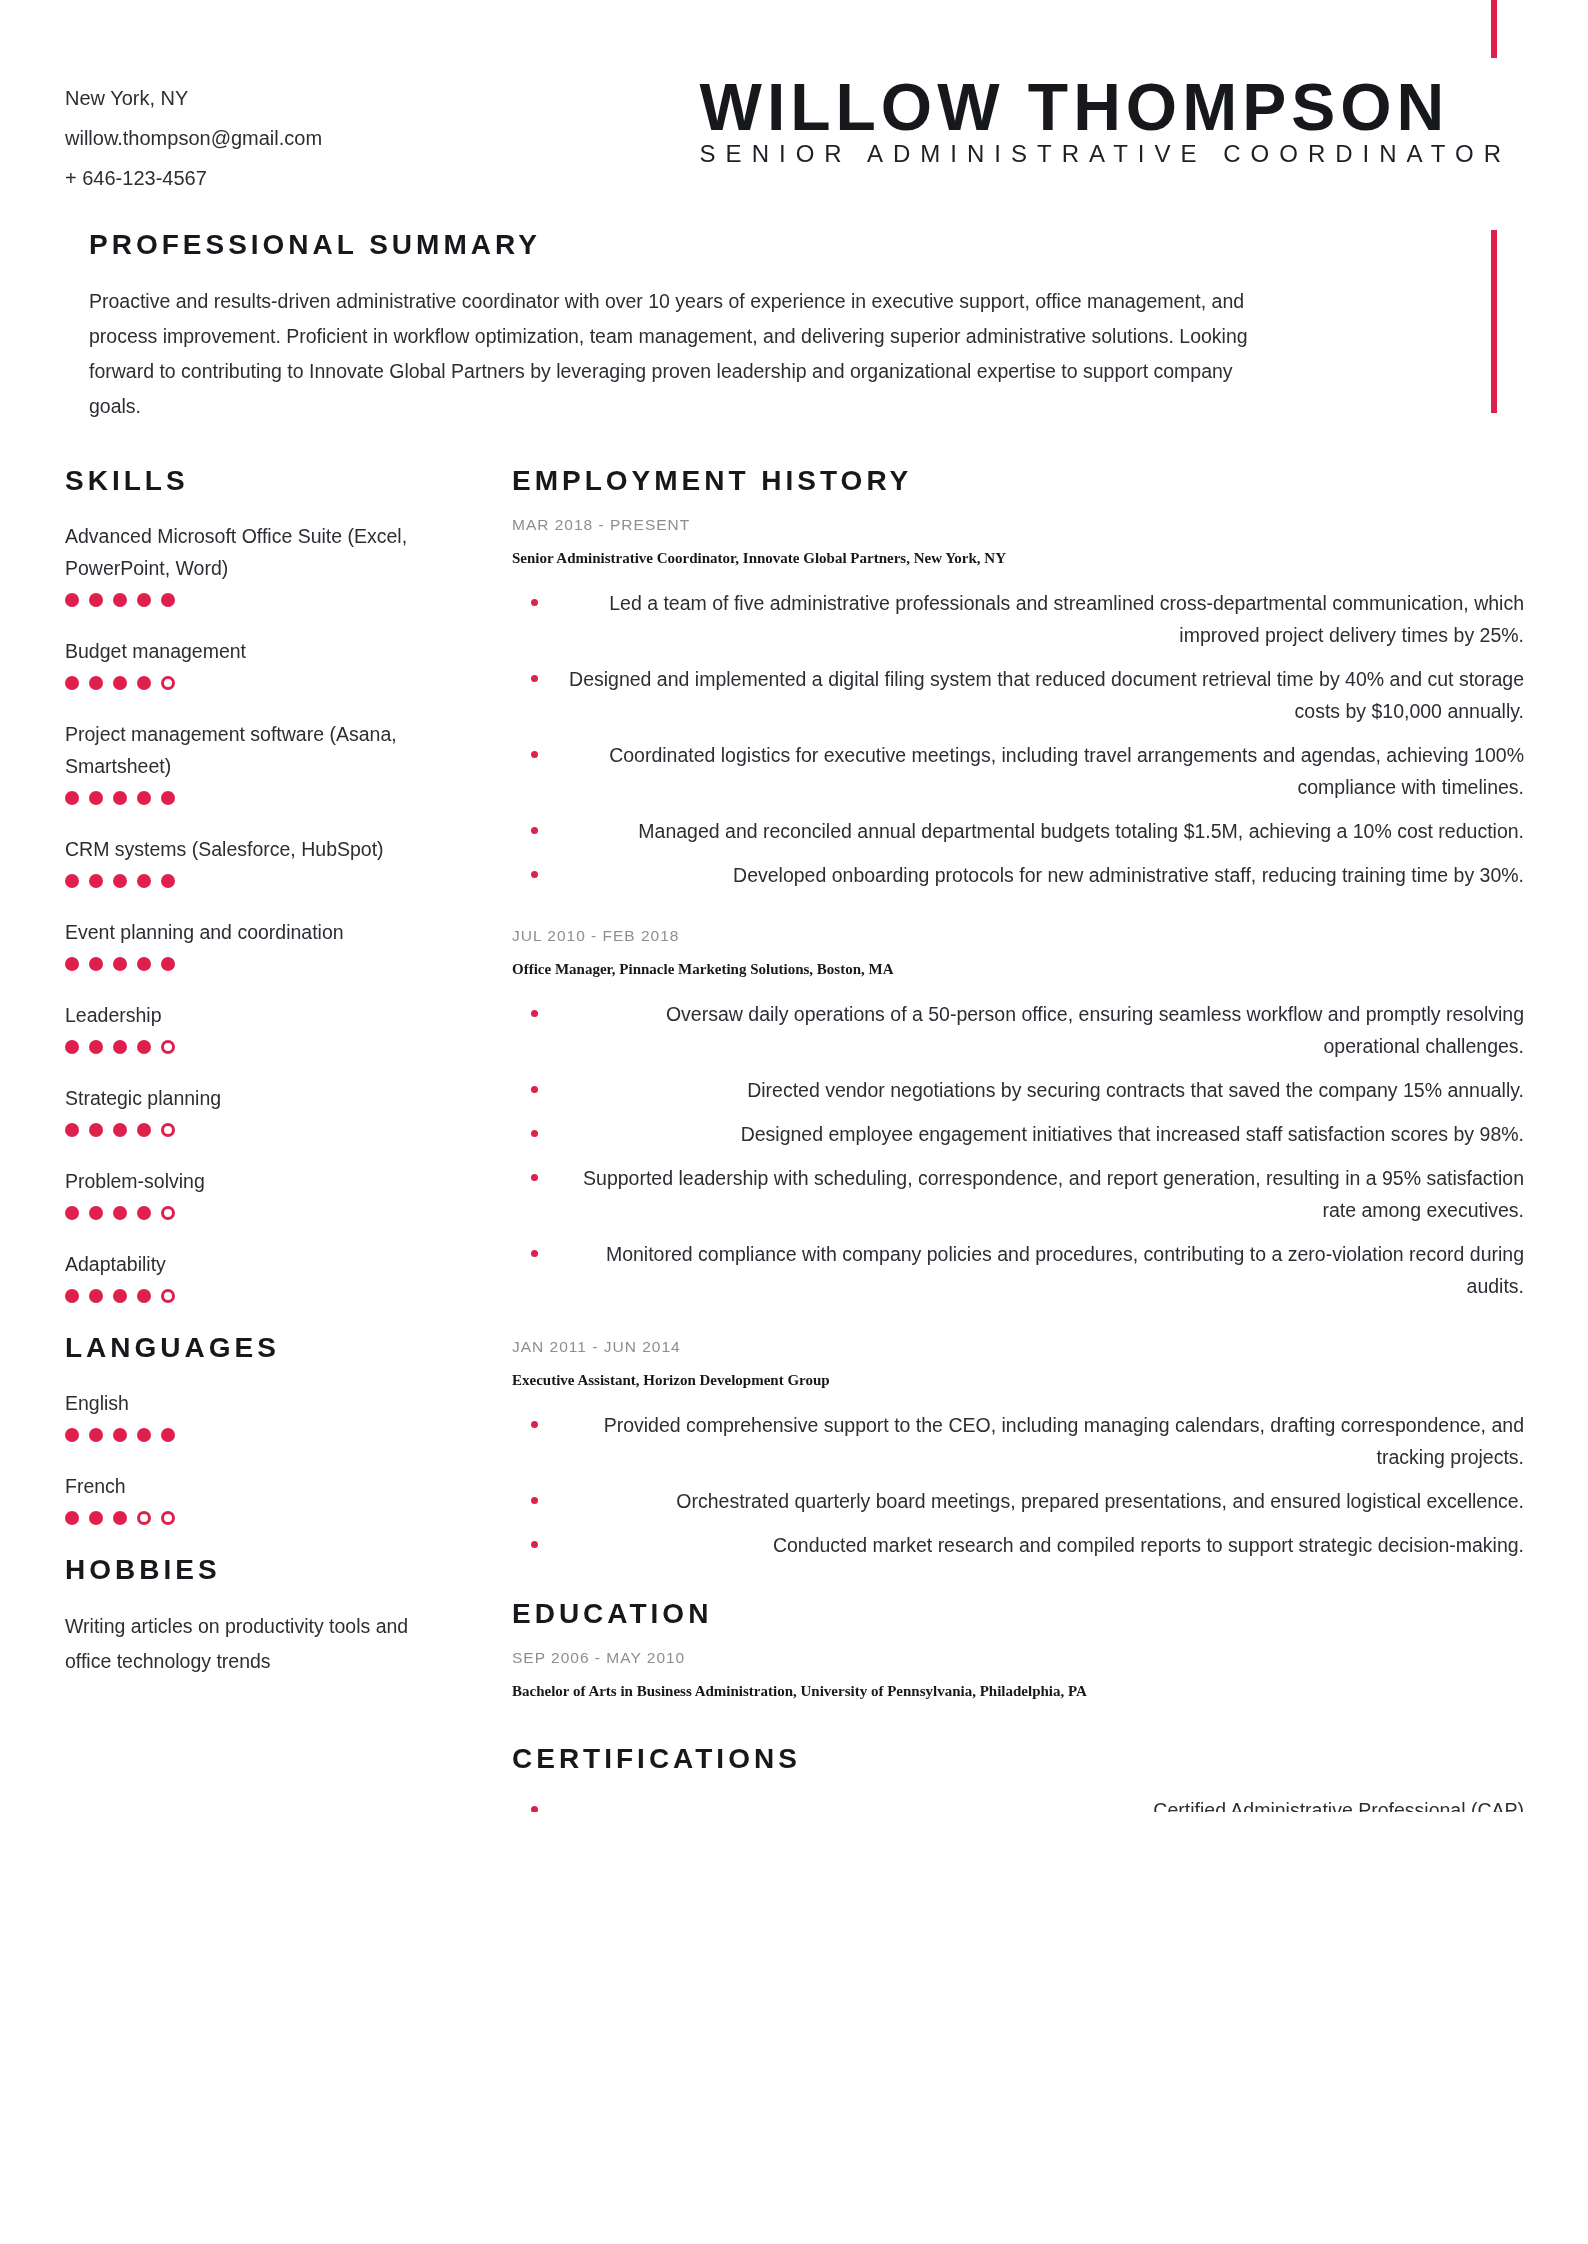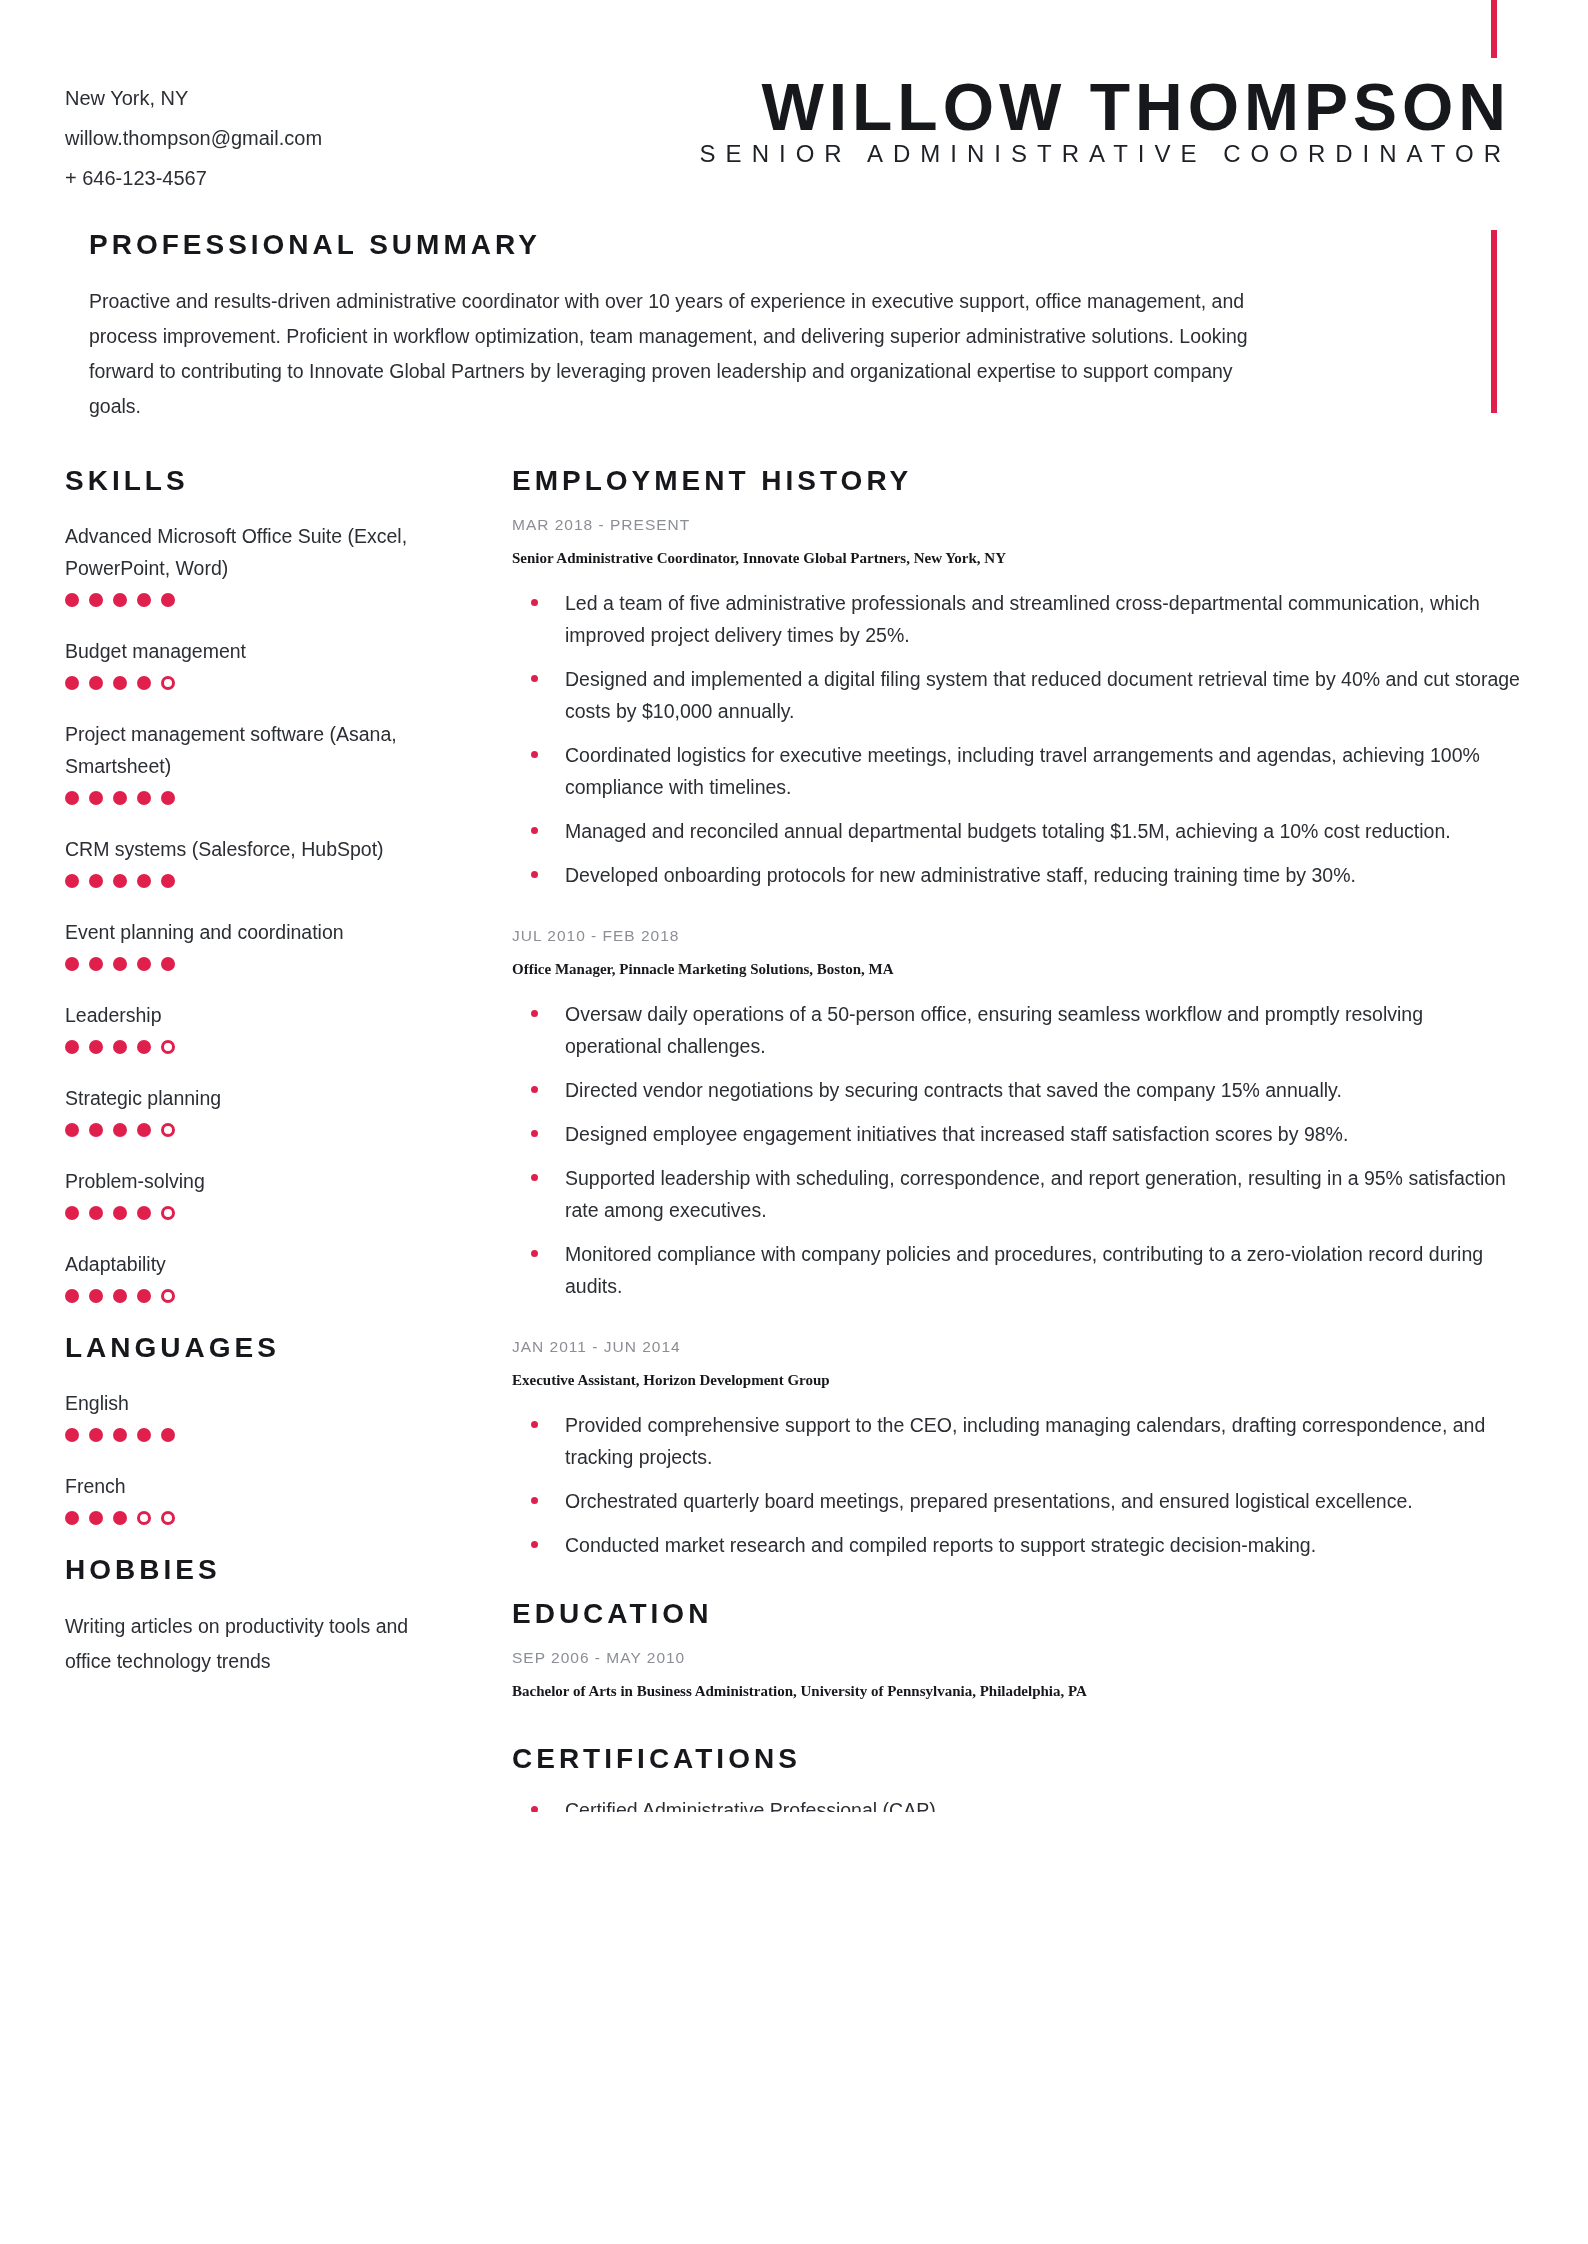--- a/index.html
+++ b/index.html
@@ -18,21 +18,21 @@
     background:#ffffff;
     overflow:hidden;
   }
   
   .accent-line{position:absolute;right:91px;width:6px;background:var(--accent);}
   .accent-line.top{top:0;height:58px;}
   .accent-line.mid{top:230px;height:183px;}
 
   
   .contact{position:absolute;left:65px;top:78px;font-size:20px;line-height:40px;color:#2b2e33;}
-  .name-block{position:absolute;right:77px;top:74px;text-align:right;}
+  .name-block{position:absolute;right:77px;top:74px;text-align:left;}
   .name-block h1{
     font-size:66px;line-height:66px;font-weight:700;color:var(--heading);
     letter-spacing:5px;white-space:nowrap;
   }
   .job-title{
     font-size:24px;letter-spacing:10px;color:#1d2025;white-space:nowrap;
   }
 
   
   .sec-h{
@@ -59,21 +59,21 @@
   .dot.empty{background:#fff;border:3px solid var(--accent);}
   .gap-h{margin-top:30px;}
 
   .hobbies-text{font-size:19.5px;line-height:35px;color:var(--body);margin-top:22px;}
 
   
   .right-col .sec-h{margin-bottom:20px;}
   .job{margin-bottom:36px;}
   .dates{font-size:15.5px;letter-spacing:1px;color:var(--muted);margin-bottom:9px;}
   .job h3,.edu h3{font-size:15px;line-height:30px;font-weight:700;color:var(--heading);margin-bottom:14px;font-family:Liberation Serif, serif;}
-  ul.bullets{list-style:none;}
+  ul.bullets{list-style:none;text-align:right;}
   ul.bullets li{
     position:relative;padding-left:53px;margin-bottom:12px;
     font-size:19.5px;line-height:32px;color:var(--body);
   }
   ul.bullets li::before{
     content:"";position:absolute;left:19px;top:12px;width:7px;height:7px;
     border-radius:50%;background:var(--accent);
   }
   .edu{margin-bottom:0;}
   .right-col .sec-h.gap-h{margin-top:38px;}

